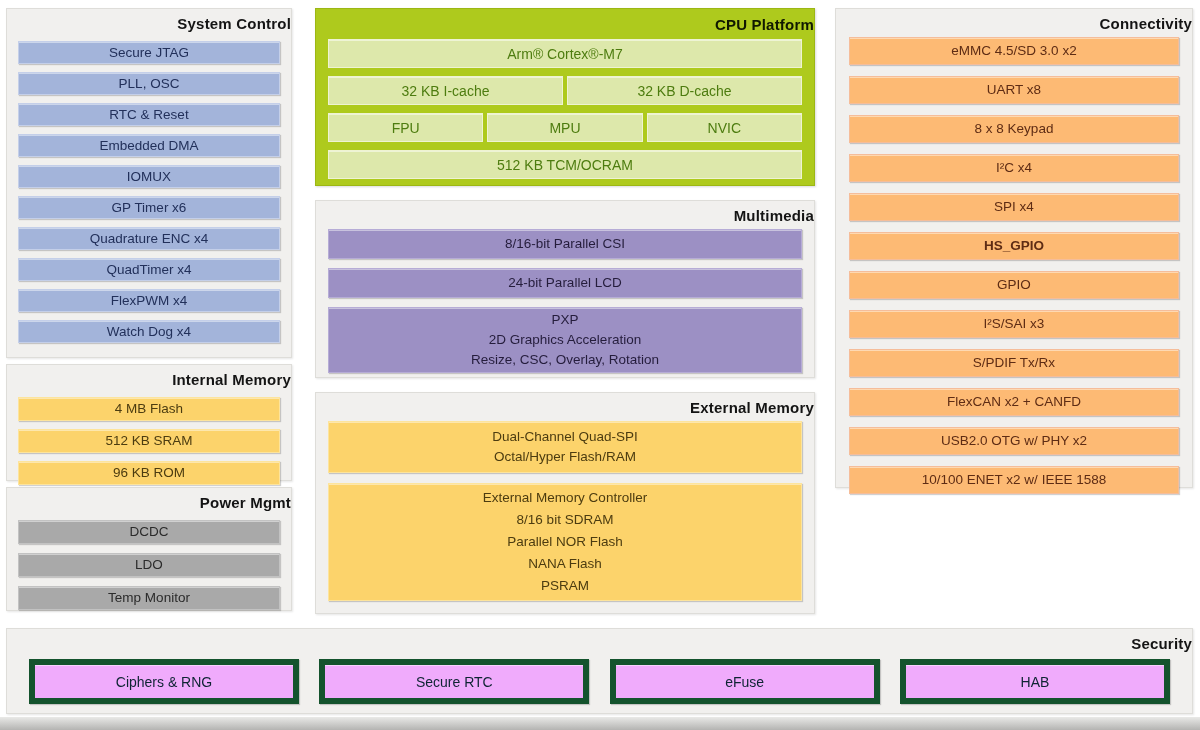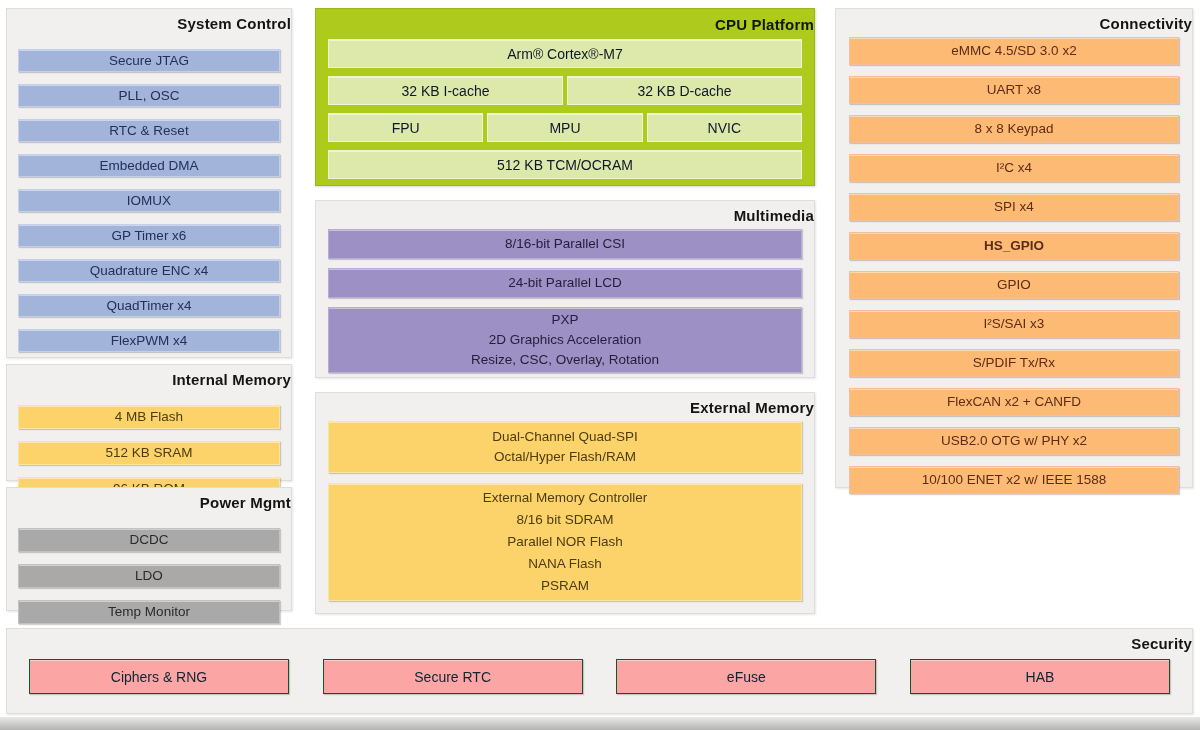--- a/index.html
+++ b/index.html
@@ -4,47 +4,47 @@
 <style>
   html,body{margin:0;padding:0;background:#ffffff;}
   body{width:1200px;height:730px;font-family:"Liberation Sans","DejaVu Sans",sans-serif;}
   .diagram{position:relative;width:1200px;height:730px;background:#ffffff;overflow:hidden;}
 
   .panel{position:absolute;background:#f1f0ee;border:1px solid #deddd9;
          box-shadow:1px 1px 2px rgba(0,0,0,.10);box-sizing:border-box;}
   .panel-title{font-weight:bold;font-size:15px;text-align:right;color:#141414;
                padding:6px 0 5px;letter-spacing:.2px;}
 
-  .row{margin:12px 11px 8px;display:flex;align-items:center;justify-content:center;
+  .row{margin:4px 11px 8px;display:flex;align-items:center;justify-content:center;
        font-size:13.5px;text-align:center;white-space:pre-line;line-height:20px;
        box-shadow:inset 0 1px 0 rgba(255,255,255,.45),1px 1px 1px rgba(0,0,0,.18);}
 
   
   .blue  {background:#a3b4da;color:#22305a;border:1px solid #c4cfe9;height:21px;}
   .yellow{background:#fcd36b;color:#4c3c10;border:1px solid #fde49c;}
   .pgray {background:#a9a9a9;color:#2b2b2b;border:1px solid #c2c2c2;height:22px;}
   .purple{background:#9c90c4;color:#251d3c;border:1px solid #b6acd6;}
   .orange{background:#fdba74;color:#5e2c14;border:1px solid #f5bd9a;height:26px;margin:0 13px 11px;}
   .agray {background:#b3b7ba;color:#26292b;border:1px solid #c8cccf;height:24px;}
-  .teal  {background:#fca5a5;color:#0e2433;border:1px solid #14532d;}
+  .teal  {background:#f0abfc;color:#0e2433;border:6px solid #14532d;}
 
   .bold{font-weight:bold;}
 
   
   .p-system {left:6px;  top:8px;   width:286px; height:350px;}
   .p-imem   {left:6px;  top:364px; width:286px; height:117px;}
   .p-imem .row{height:22px;}
   .p-power  {left:6px;  top:487px; width:286px; height:124px;}
   .p-power .row{margin-bottom:9px;}
 
   
   .p-cpu{left:315px;top:8px;width:500px;height:178px;background:#aeca1d;
          border:1px solid #9cb714;box-shadow:1px 1px 2px rgba(0,0,0,.15);}
   .p-cpu .panel-title{color:#101800;padding:7px 0 6px;}
-  .cpu-row{background:#dde8ab;border:1px solid #eef3d2;color:#0f172a;
+  .cpu-row{background:#dde8ab;border:1px solid #eef3d2;color:#4d7c0f;
            display:flex;align-items:center;justify-content:center;
            font-size:14px;height:27px;margin:0 12px 8px;
            box-shadow:inset 0 1px 0 rgba(255,255,255,.5);}
   .cpu-split{display:flex;gap:4px;margin:0 12px 8px;}
   .cpu-split .cpu-row{flex:1;margin:0;}
 
   .p-mm {left:315px;top:200px;width:500px;height:178px;}
   .p-mm .row{height:28px;margin:0 12px 9px;}
   .p-mm .row.tall{height:64px;}
 

